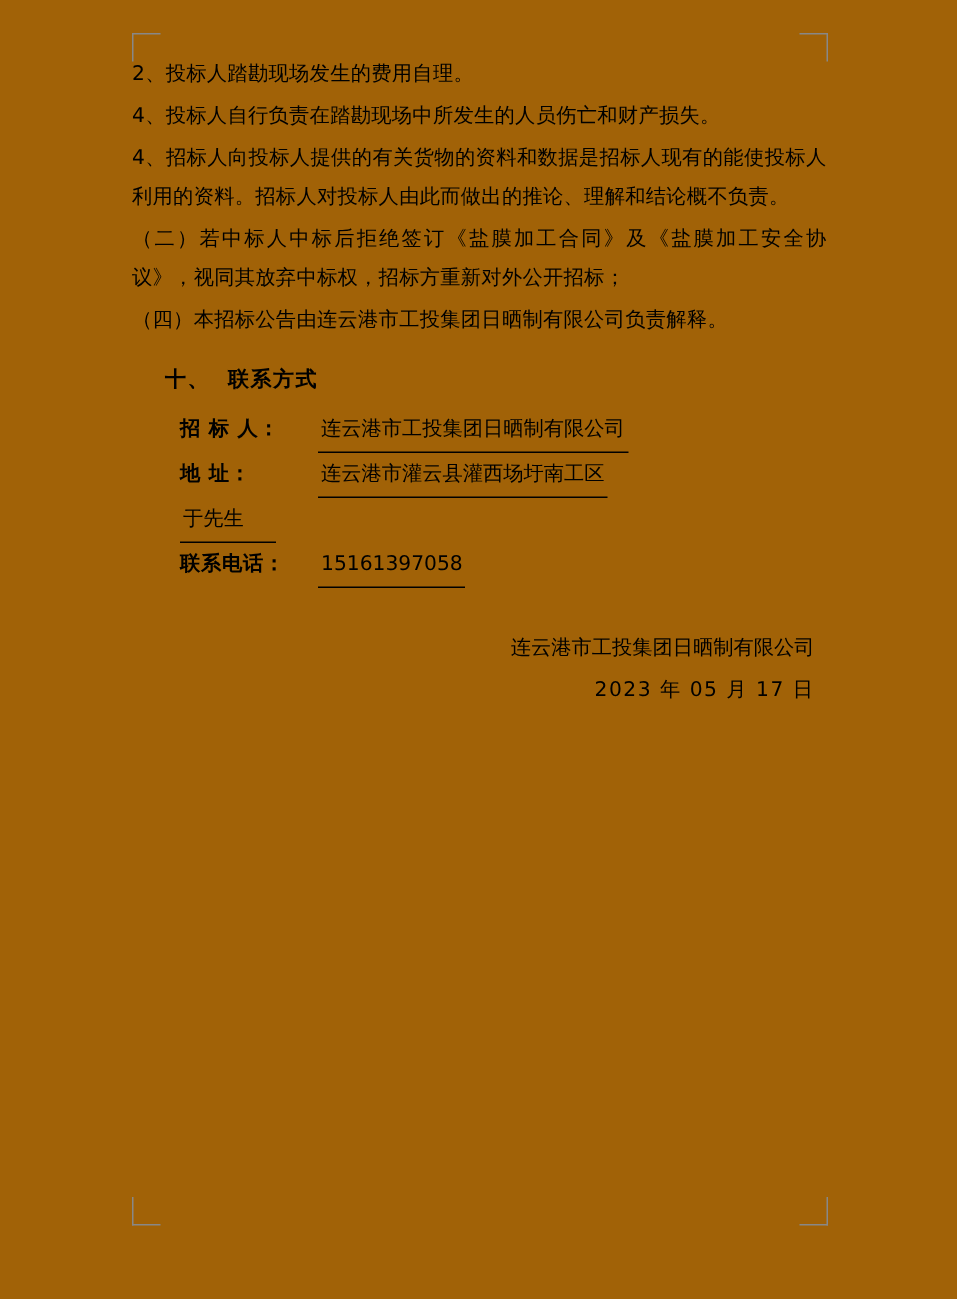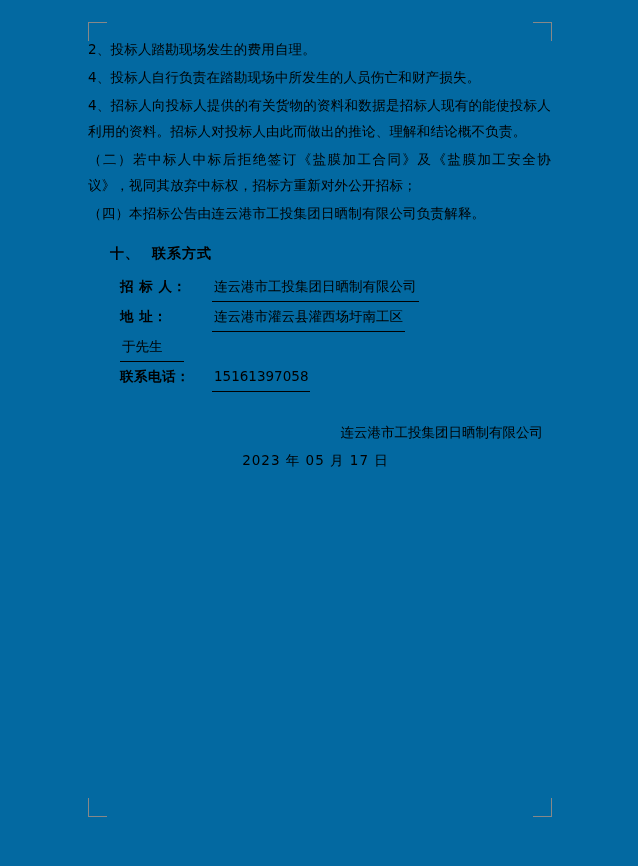--- a/index.html
+++ b/index.html
@@ -14,21 +14,21 @@
     color: #000000;
     position: relative;
     overflow: hidden;
   }
   .page {
     position: absolute;
     left: 0;
     top: 0;
     width: 638px;
     height: 866px;
-    background: #0369a1;
+    background: #a16207;
   }
   
   .mark {
     position: absolute;
     border-color: #888;
     border-style: solid;
     border-width: 0;
     width: 18px;
     height: 18px;
   }
@@ -85,21 +85,20 @@
   }
   .signature {
     margin-top: 26px;
     text-align: right;
     font-size: 13.5px;
     line-height: 28px;
     padding-right: 8px;
   }
   .signature .datetext {
     letter-spacing: 1px;
-    text-align: center;
   }
 </style>
 </head>
 <body>
 
 <div class="page">
 
   <div class="mark tl"></div>
   <div class="mark tr"></div>
   <div class="mark bl"></div>

